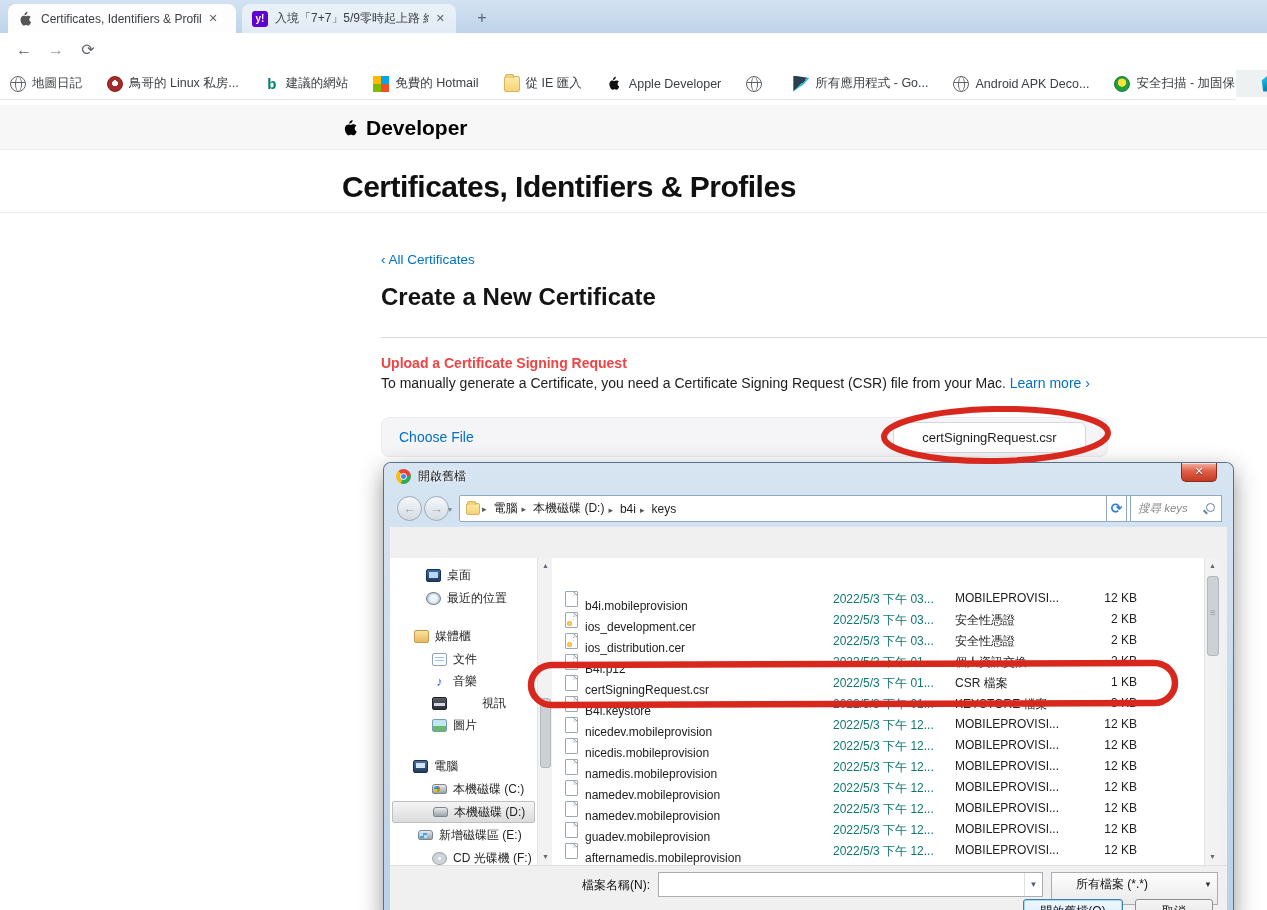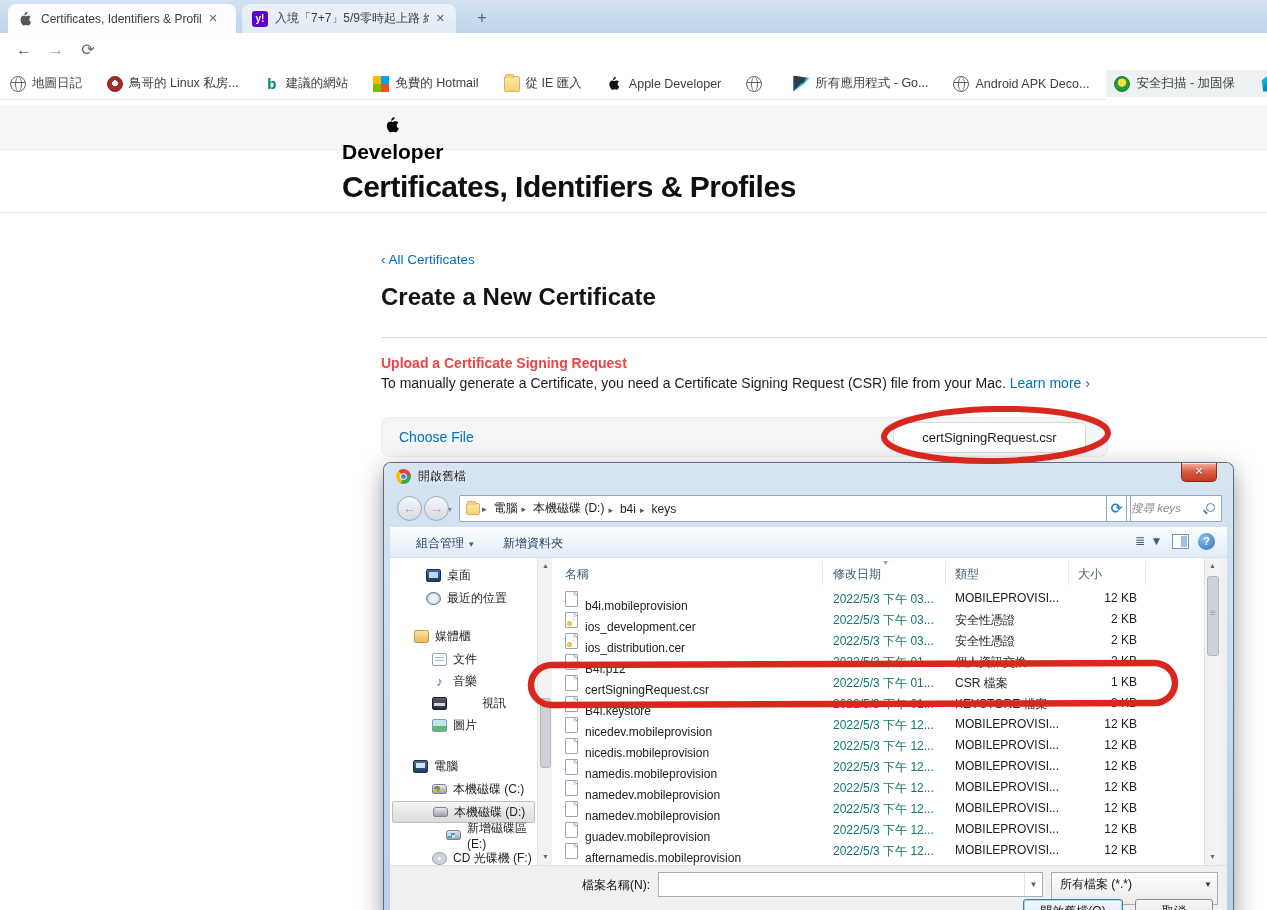--- a/index.html
+++ b/index.html
@@ -24,21 +24,21 @@
     color:#5a6573; font-size:16px; text-align:center; line-height:19px; }
 
   #toolbar { position:absolute; left:0; top:33px; width:1267px; height:35px; background:#fff; }
   .navbtn { position:absolute; top:5px; width:24px; height:24px; font-size:16px; color:#5f6368;
     text-align:center; line-height:24px; }
   #omnibox { position:absolute; left:108px; top:37px; right:0; height:27px; border-radius:14px 0 0 14px;
     background:#eef1f2; display:flex; align-items:center; padding-left:14px; }
   #omnibox .lock { margin-right:9px; }
   #omnibox .url { font-size:13.5px; color:#202124; }
 
-  #bookmarks { position:absolute; left:0; top:68px; width:1106px; height:32px; background:#fff;
+  #bookmarks { position:absolute; left:0; top:68px; width:1236px; height:32px; background:#fff;
     border-bottom:1px solid #e4e7ea; display:flex; align-items:center; padding-left:10px; gap:25px; }
   .bm { display:flex; align-items:center; gap:6px; white-space:nowrap; }
   .bm .lbl { font-size:12.5px; color:#3c4043; }
   .bico { width:16px; height:16px; position:relative; display:inline-block; }
   .bico-globe { border-radius:50%; border:1.5px solid #5f6368; }
   .bico-globe::before { content:""; position:absolute; left:0; right:0; top:5px; height:1.5px; background:#5f6368; }
   .bico-globe::after { content:""; position:absolute; left:4px; top:0; bottom:0; width:5px;
     border:1.5px solid #5f6368; border-top:none; border-bottom:none; border-radius:50%; }
   .bico-tiger { border-radius:50%; background:radial-gradient(circle at 50% 45%, #fff 0 28%, #a62a2a 30% 100%); border:1px solid #7e1f1f; }
   .bico-bing { color:#008373; font-weight:bold; font-size:15px; line-height:16px; text-align:center; }
@@ -49,21 +49,21 @@
   .bico-apple { color:#111; }
   .bico-pennant { background:linear-gradient(135deg,#2d3e50 50%,#29b6d8 50%); clip-path:polygon(0 0,100% 15%,65% 55%,0 100%); }
   .bico-shield { border-radius:50%; background:radial-gradient(circle at 50% 40%, #ffe13a 0 35%, #1e9e3e 40% 100%); border:1px solid #167a2e; }
   .bico-b4x { background:radial-gradient(circle at 70% 20%, #e33 0 22%, transparent 24%),
     linear-gradient(160deg,#15b3d8 30%,#0a84b0 70%); clip-path:polygon(50% 0,90% 35%,80% 100%,20% 100%,10% 30%); }
 
   
   #apple-band { position:absolute; left:0; top:105px; width:1267px; height:45px; background:#f7f7f7;
     border-bottom:1px solid #ececec; }
   #apple-logo { position:absolute; left:342px; top:116px; display:flex; align-items:center; gap:6px;
-    font-size:21px; font-weight:600; color:#000;flex-direction:column; }
+    font-size:21px; font-weight:600; color:#000; }
   #page-h1 { position:absolute; left:342px; top:170px; font-size:30px; font-weight:700; color:#101010;
     letter-spacing:-0.5px; }
   #h1-rule { position:absolute; left:0; top:212px; width:1267px; height:1px; background:#e9e9e9; }
   #back-link { position:absolute; left:381px; top:252px; font-size:13.5px; color:#0070c9; }
   #page-h2 { position:absolute; left:381px; top:283px; font-size:24px; font-weight:700; color:#141414; }
   #sec-rule { position:absolute; left:381px; top:337px; width:886px; height:1px; background:#d9d9d9; }
   #upload-title { position:absolute; left:381px; top:355px; font-size:14px; font-weight:600; color:#ef4444; }
   #upload-desc { position:absolute; left:381px; top:375px; font-size:14px; color:#1d1d1f; }
   #upload-desc a { color:#0070c9; text-decoration:none; }
   #choose-bar { position:absolute; left:381px; top:417px; width:727px; height:40px; background:#f5f5f7;
@@ -96,21 +96,21 @@
   #crumbbar { position:absolute; left:75px; top:6px; width:1029px; height:27px; background:#fff;
     border:1px solid #93a8c2; border-radius:2px; display:flex; align-items:center; padding-left:6px;
     font-size:12px; color:#1e1e1e; width:720px; }
   .crumb { padding:0 2px; white-space:nowrap; }
   .crumb::before { content:"▸"; color:#555; font-size:9px; padding-right:7px; }
   #crumb-drop { margin-left:auto; padding-right:8px; font-size:9px; color:#444; }
   #refreshbtn { position:absolute; left:722px; top:6px; width:21px; height:27px; background:#fff;
     border:1px solid #93a8c2; color:#2a7fd4; font-size:14px; font-weight:bold; text-align:center; line-height:25px; }
   #searchbox { position:absolute; left:746px; top:6px; width:92px; height:27px; background:#fff;
     border:1px solid #93a8c2; font-size:11.5px; font-style:italic; color:#8a8a8a;
-    display:flex; align-items:center; }
+    display:flex; align-items:center; padding-left:7px; }
   .mag { position:absolute; right:6px; top:7px; width:9px; height:9px; border:1.7px solid #5e84ad; border-radius:50%; }
   .mag::after { content:""; position:absolute; left:-4px; top:7px; width:5px; height:1.7px;
     background:#5e84ad; transform:rotate(45deg); }
 
   #client { position:absolute; left:6px; top:64px; width:837px; height:396px; background:#f0f0f0; }
   #cmdbar { position:absolute; left:0; top:0; width:837px; height:31px;
     background:linear-gradient(#fdfefe,#ecf3fb 55%,#dfecf8); border-bottom:1px solid #d7e2ee;
     font-size:12px; color:#1e3c5c; }
   .cmd { position:absolute; top:8px; }
   .cmd .dn { font-size:8px; color:#42608a; }
@@ -175,21 +175,21 @@
     border:1px solid #b3b8bd; border-radius:3px; }
   #listthumb::after { content:"≡"; position:absolute; left:2px; top:30px; font-size:10px; color:#9aa0a6; }
 
   
   #bottompanel { position:absolute; left:0; top:338px; width:837px; height:58px; background:#f0f0f0; border-top:1px solid #dfdfdf; }
   #fn-label { position:absolute; left:120px; top:11px; width:140px; text-align:right; font-size:12px; color:#111; }
   #fn-combo { position:absolute; left:268px; top:6px; width:385px; height:25px; background:#fff; border:1px solid #abadb3; }
   #fn-combo .dd { position:absolute; right:0; top:0; bottom:0; width:18px; border-left:1px solid #dce2e8;
     font-size:8px; color:#4d6185; text-align:center; line-height:23px; }
   #ftype { position:absolute; left:661px; top:6px; width:167px; height:33px; background:linear-gradient(#fdfdfd,#eaeaea);
-    border:1px solid #abadb3; font-size:12px; color:#111; line-height:23px; padding-left:8px; }
+    border:1px solid #abadb3; font-size:12px; color:#111; line-height:23px; padding-left:24px; }
   #ftype .dd { position:absolute; right:0; top:0; bottom:0; width:18px; font-size:8px; color:#333;
     text-align:center; line-height:23px; }
   #openbtn { position:absolute; left:633px; top:33px; width:100px; height:25px;
     background:linear-gradient(#f0f7fc,#d9ecf9); border:1px solid #3c7fb1; border-radius:3px;
     box-shadow:0 0 0 1px #a9d9f2 inset; font-size:12px; color:#111; text-align:center; line-height:23px; }
   #cancelbtn { position:absolute; left:745px; top:33px; width:78px; height:25px;
     background:linear-gradient(#f5f5f5,#e4e4e4); border:1px solid #8e8e8e; border-radius:3px;
     font-size:12px; color:#111; text-align:center; line-height:23px; }
 
   
@@ -324,30 +324,20 @@
       <span id="crumb-drop">▼</span>
     </div>
     <div id="refreshbtn">⟳</div>
     <div id="searchbox">
       <span>搜尋 keys</span>
       <span class="mag"></span>
     </div>
   </div>
 
   <div id="client">
-    <div id="cmdbar">
-      <div class="cmd" style="left:26px;">
-        <span>組合管理</span>
-        <span class="dn">▼</span>
-      </div>
-      <div class="cmd" style="left:113px;">新增資料夾</div>
-      <div id="viewsbtn">≣ <span class="dn">▼</span></div>
-      <div id="panebtn"></div>
-      <div id="helpbtn">?</div>
-    </div>
 
     <div id="navpane">
       <div class="nav-item" style="left:36px; top:6px;">
         <span class="nico ic-desktop"></span>
         <span>桌面</span>
       </div>
       <div class="nav-item" style="left:36px; top:29px;">
         <span class="nico ic-recent"></span>
         <span>最近的位置</span>
       </div>
@@ -376,47 +366,36 @@
         <span>電腦</span>
       </div>
       <div class="nav-item" style="left:42px; top:220px;">
         <span class="nico ic-disk-win"></span>
         <span>本機磁碟 (C:)</span>
       </div>
       <div class="nav-item sel" style="top:243px; padding-left:40px;">
         <span class="nico ic-disk"></span>
         <span>本機磁碟 (D:)</span>
       </div>
-      <div class="nav-item" style="left:56px; top:266px;">
+      <div class="nav-item" style="left:28px; top:266px;">
         <span class="nico ic-disk-net"></span>
         <span>新增磁碟區 (E:)</span>
       </div>
       <div class="nav-item" style="left:42px; top:289px;">
         <span class="nico ic-cd"></span>
         <span>CD 光碟機 (F:)</span>
       </div>
     </div>
     <div id="navscroll">
       <div class="sarrow" style="top:0;">▲</div>
       <div id="navthumb"></div>
       <div class="sarrow" style="bottom:0;">▼</div>
     </div>
 
     <div id="listpane">
-      <div id="lhead">
-        <span class="hc" style="left:13px;">名稱</span>
-        <span class="hc" style="left:281px;">修改日期</span>
-        <span id="sortglyph">▼</span>
-        <span class="hc" style="left:403px;">類型</span>
-        <span class="hc" style="left:526px;">大小</span>
-        <span class="hsep" style="left:270px;"></span>
-        <span class="hsep" style="left:393px;"></span>
-        <span class="hsep" style="left:516px;"></span>
-        <span class="hsep" style="left:593px;"></span>
-      </div>
       <div id="rows">
 
           <div class="frow">
             <span class="ficon plain"></span>
             <span class="fname">b4i.mobileprovision</span>
             <span class="fdate">2022/5/3 下午 03...</span>
             <span class="ftype">MOBILEPROVISI...</span>
             <span class="fsize">12 KB</span>
           </div>
 

